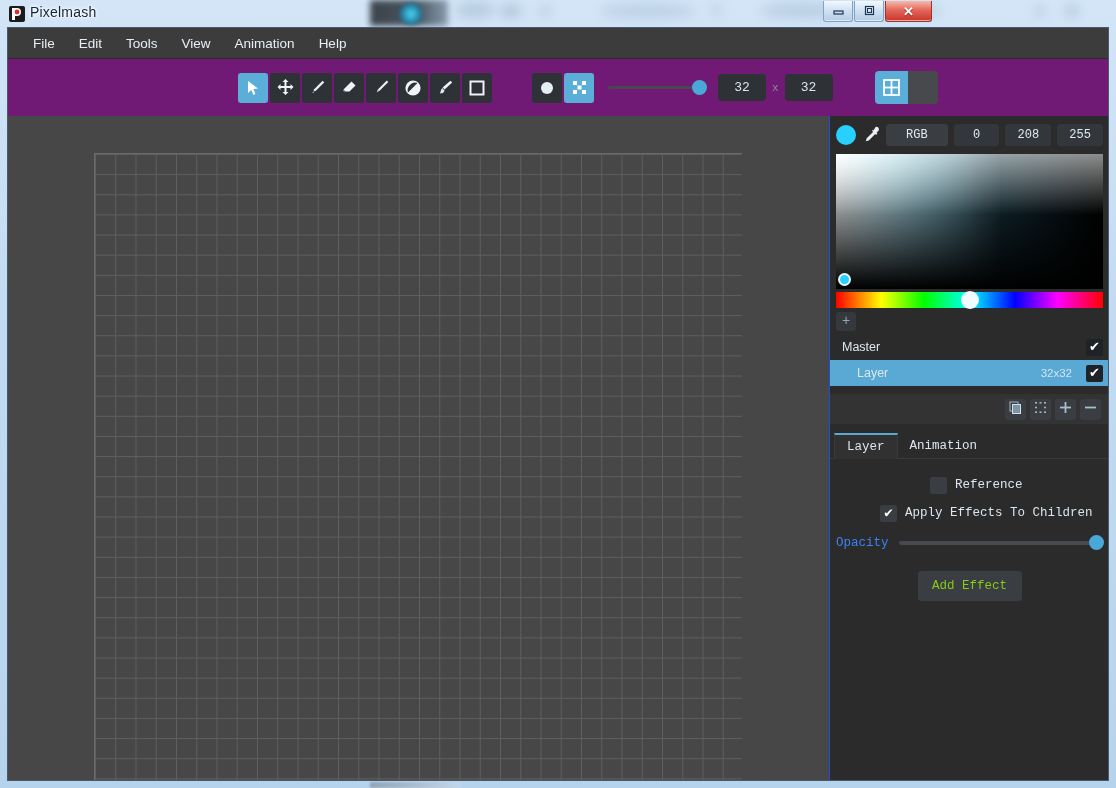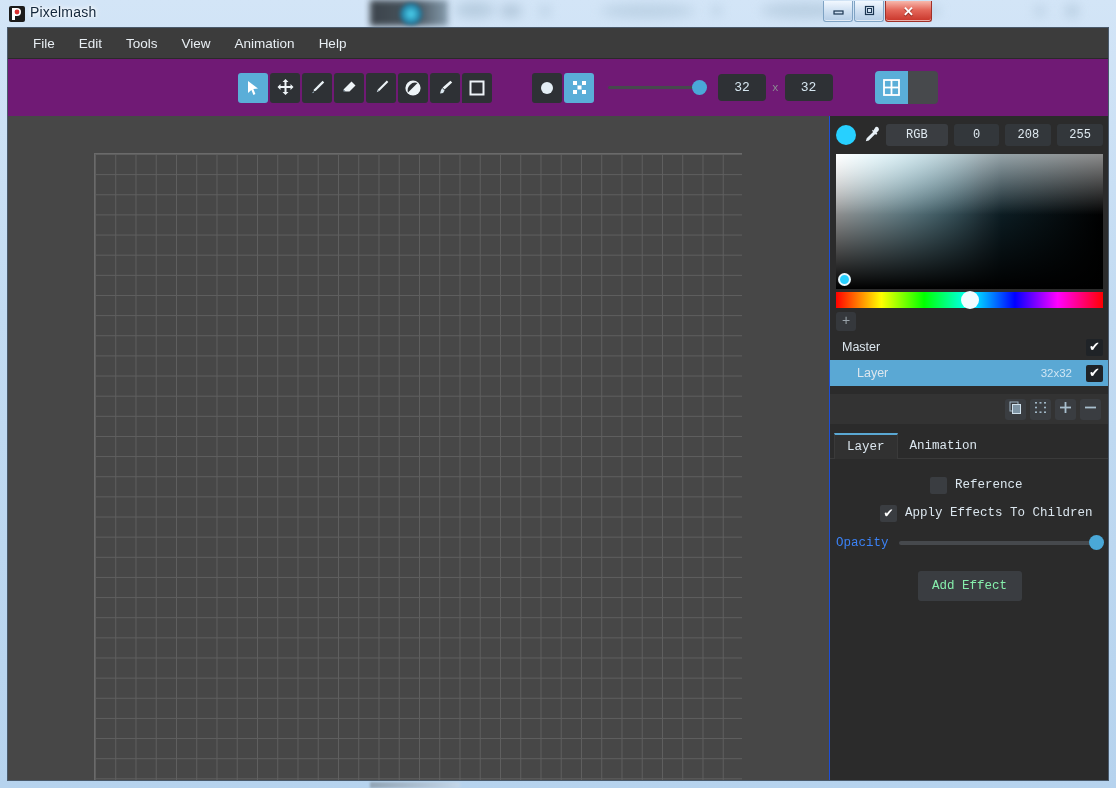--- a/index.html
+++ b/index.html
@@ -405,21 +405,21 @@
     right: -3px; top: -6px;
     width: 15px; height: 15px;
     border-radius: 50%;
     background: #4aa8d8;
   }
   .add-effect {
     margin: 21px auto 0 auto;
     width: 104px; height: 30px;
     background: #3a3d41;
     border-radius: 3px;
-    color: #86efac;
+    color: #84cc16;
     font-family: "Liberation Mono", monospace;
     font-size: 12.5px;
     display: flex; align-items: center; justify-content: center;
   }
   .taskbar-peek {
     position: absolute;
     left: 370px; bottom: 0px;
     width: 90px; height: 6px;
     background: linear-gradient(90deg,#8a9aa8,#c8d8e8);
     opacity: .8;

